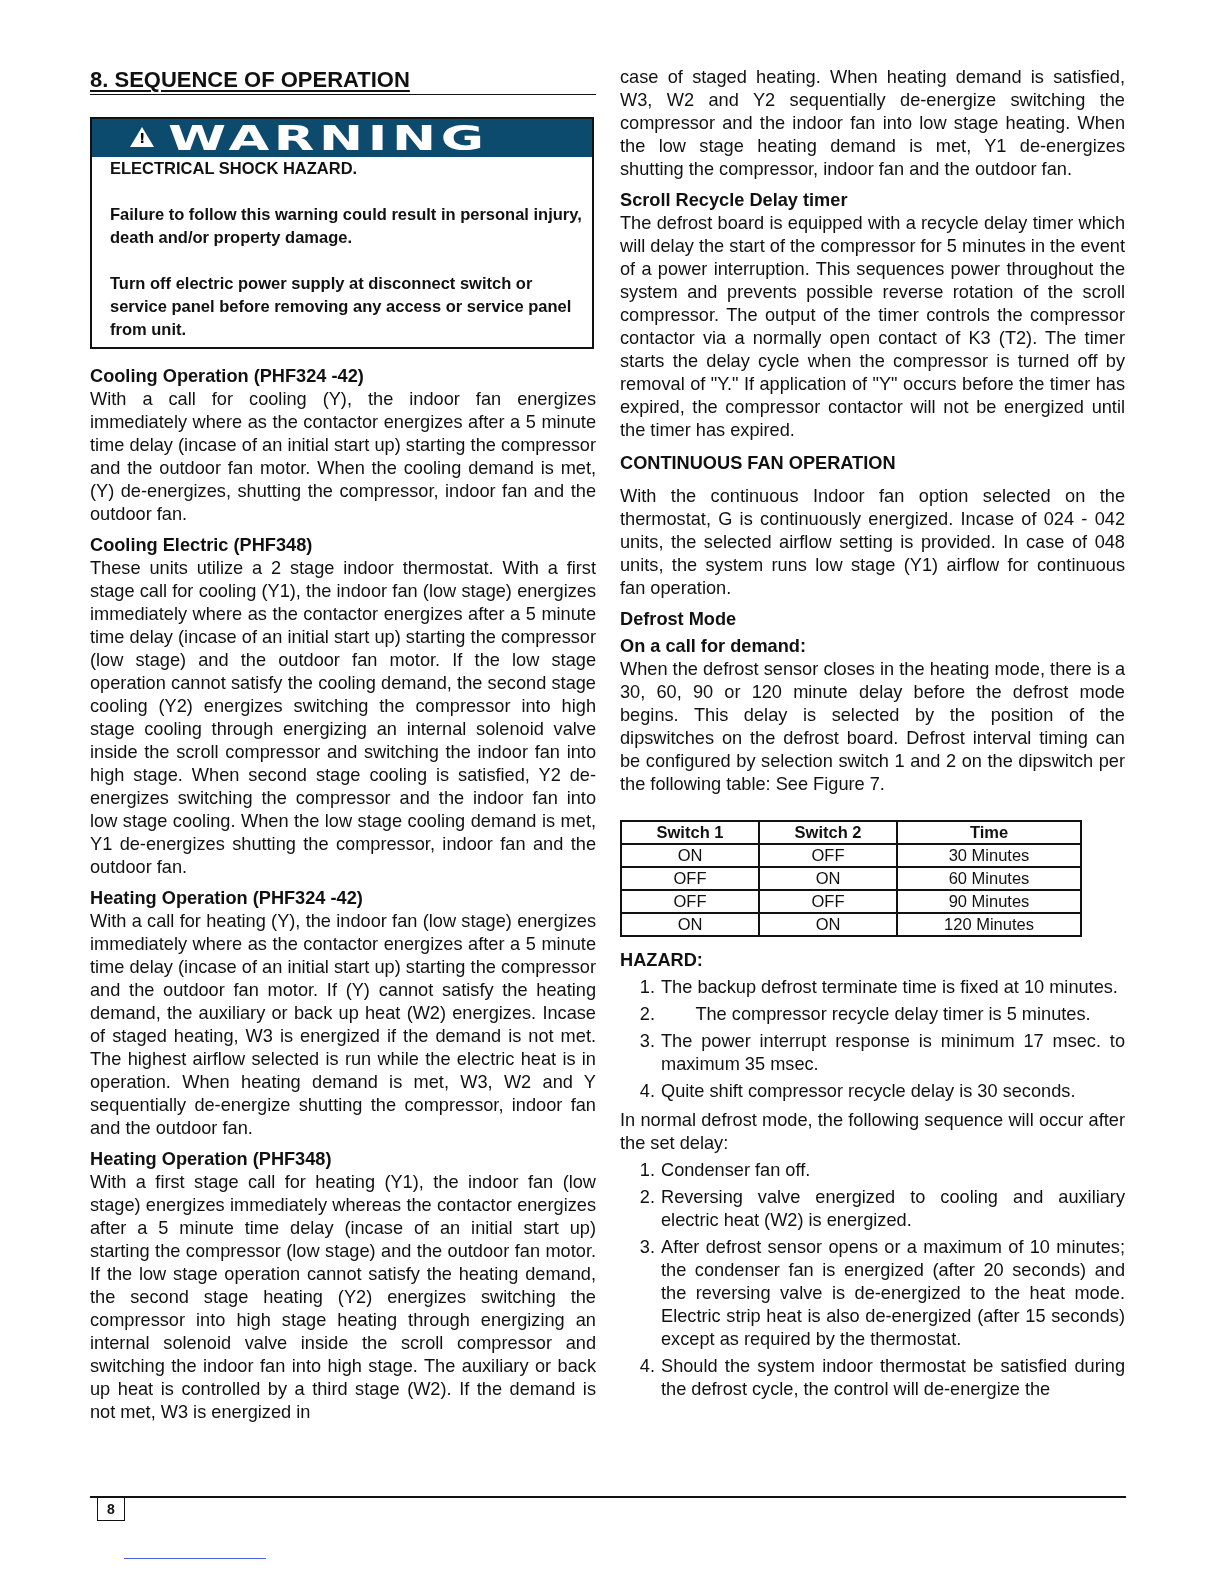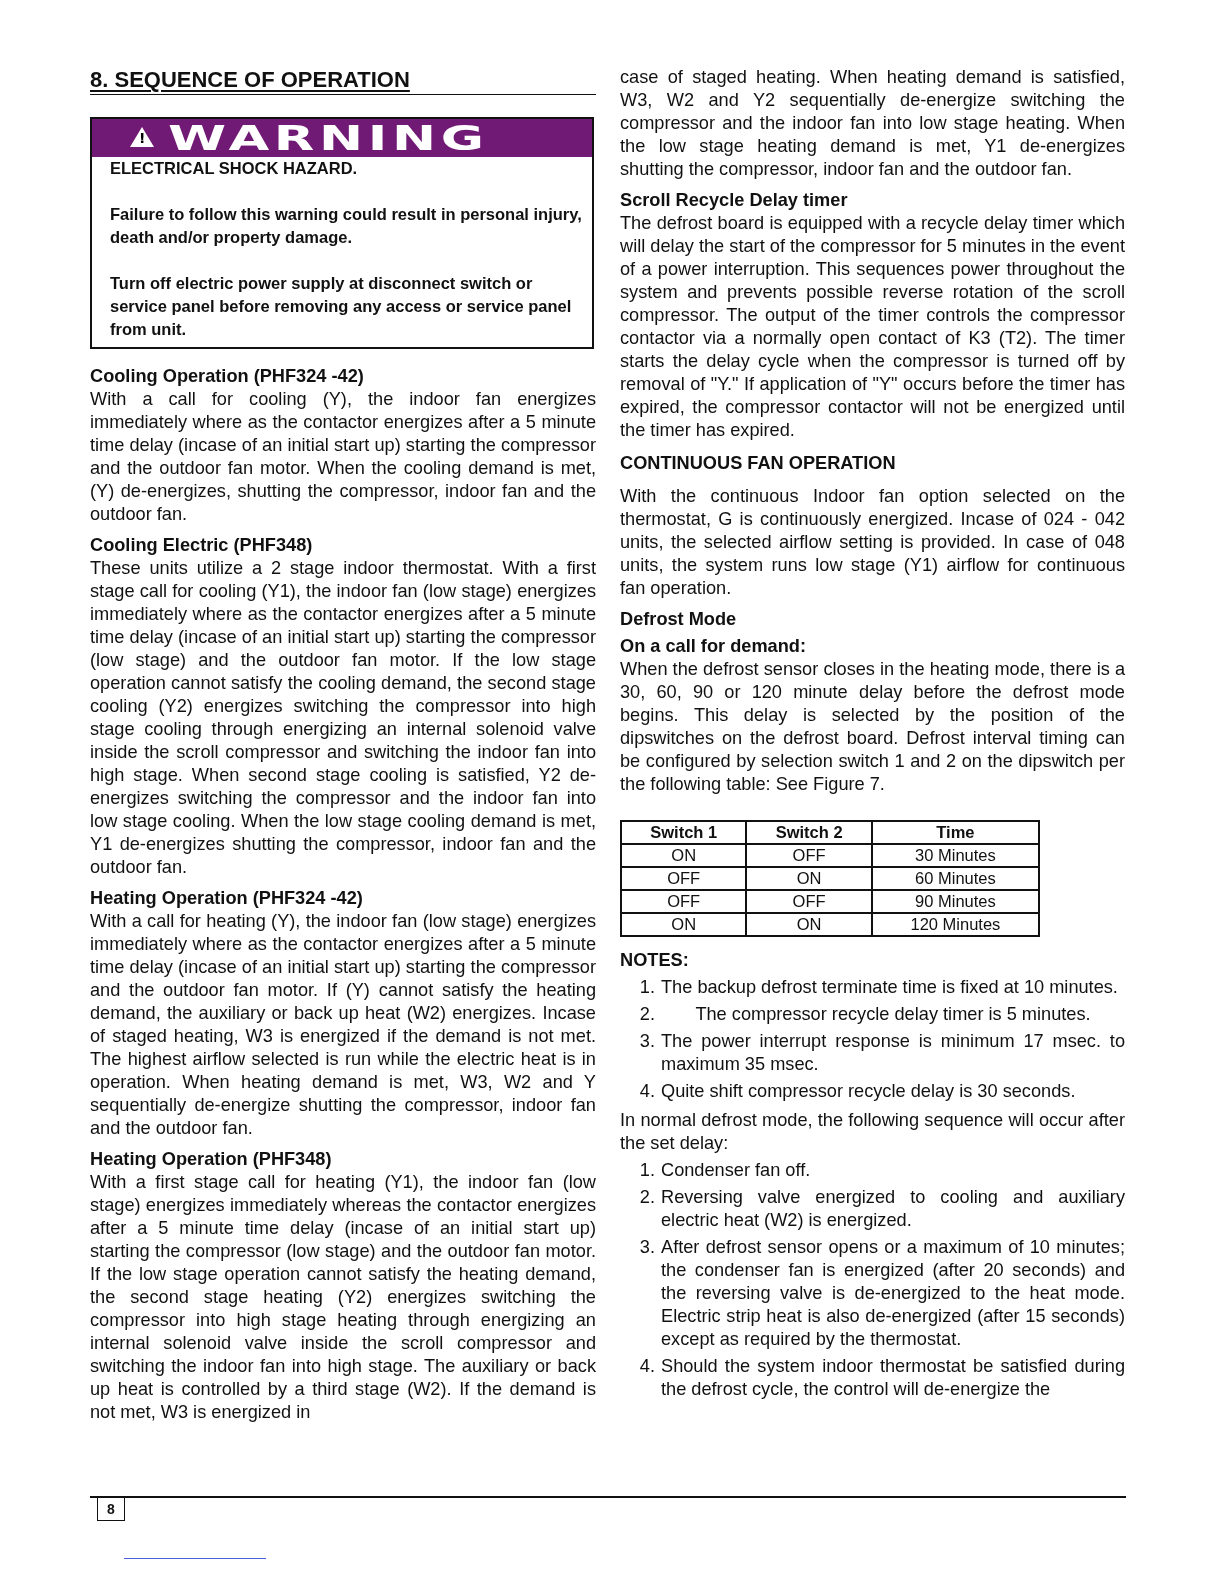--- a/index.html
+++ b/index.html
@@ -16,21 +16,21 @@
   p { margin: 0; text-align: justify; }
   .h-section {
     font-size: 22px; font-weight: bold; line-height: 28px;
     border-bottom: 1.5px solid #111; padding-bottom: 0; margin: 0 0 22px 0;
     width: 506px; text-decoration: underline; text-underline-offset: 3px;
   }
   .warn-box {
     border: 2px solid #111; margin: 0 0 16px 0; width: 500px;
   }
   .warn-head {
-    background: #701a75; color: #fff; height: 38px; display: flex; align-items: center;
+    background: #0c4a6e; color: #fff; height: 38px; display: flex; align-items: center;
     padding-left: 38px; gap: 14px;
   }
   .warn-tri {
     width: 0; height: 0; border-left: 12px solid transparent; border-right: 12px solid transparent;
     border-bottom: 20px solid #fff; position: relative; top: -1px;
   }
   .warn-tri::after {
     content: "!"; position: absolute; left: -3px; top: 3px; color: #000;
     font-size: 14px; font-weight: bold; font-family: "DejaVu Sans", sans-serif; line-height: 16px;
   }
@@ -38,21 +38,21 @@
     font-family: "DejaVu Sans", sans-serif; font-weight: bold; font-size: 34px; letter-spacing: 3px;
     transform: scaleX(1.55); transform-origin: left center; line-height: 38px;
   }
   .warn-body { padding: 0 0 6px 18px; font-weight: bold; font-size: 16.5px; line-height: 23px; }
   .warn-body p { text-align: left; margin-bottom: 23px; }
   .warn-body p:last-child { margin-bottom: 0; }
   .sub-head { font-weight: bold; font-size: 18.2px; line-height: 23px; margin-top: 8px; }
   .sub-head.first { margin-top: 11px; }
   .caps-head { font-weight: bold; font-size: 18.2px; line-height: 23px; margin: 10px 0 10px 0; }
   .switch-table {
-    border-collapse: collapse; width: 420px; margin: 24px 0 12px 0; font-size: 16.5px;
+    border-collapse: collapse; width: 462px; margin: 24px 0 12px 0; font-size: 16.5px;
   }
   .switch-table th, .switch-table td {
     border: 2px solid #111; text-align: center; height: 21px; padding: 0; line-height: 21px;
   }
   .switch-table th { font-weight: bold; }
   .notes-head { font-weight: bold; font-size: 18.2px; line-height: 23px; margin-top: 6px; }
   ol { margin: 0; padding: 0; list-style: none; }
   ol li { display: flex; margin-top: 4px; }
   ol li .num { width: 35px; text-align: right; padding-right: 0; flex: none; }
   ol li .txt { flex: 1; text-align: justify; }
@@ -139,21 +139,21 @@
         <td>90 Minutes</td>
       </tr>
       <tr>
         <td>ON</td>
         <td>ON</td>
         <td>120 Minutes</td>
       </tr>
     </tbody>
   </table>
 
-  <div class="notes-head">NOTES:</div>
+  <div class="notes-head">HAZARD:</div>
   <ol class="notes-list">
     <li>
         <span class="num">1.</span>
         <span class="txt" style="padding-left:6px">The backup defrost terminate time is fixed at 10 minutes.</span>
       </li>
     <li>
         <span class="num">2.</span>
         <span class="txt" style="padding-left:6px;text-align:center">The compressor recycle delay timer is 5 minutes.</span>
       </li>
     <li>

